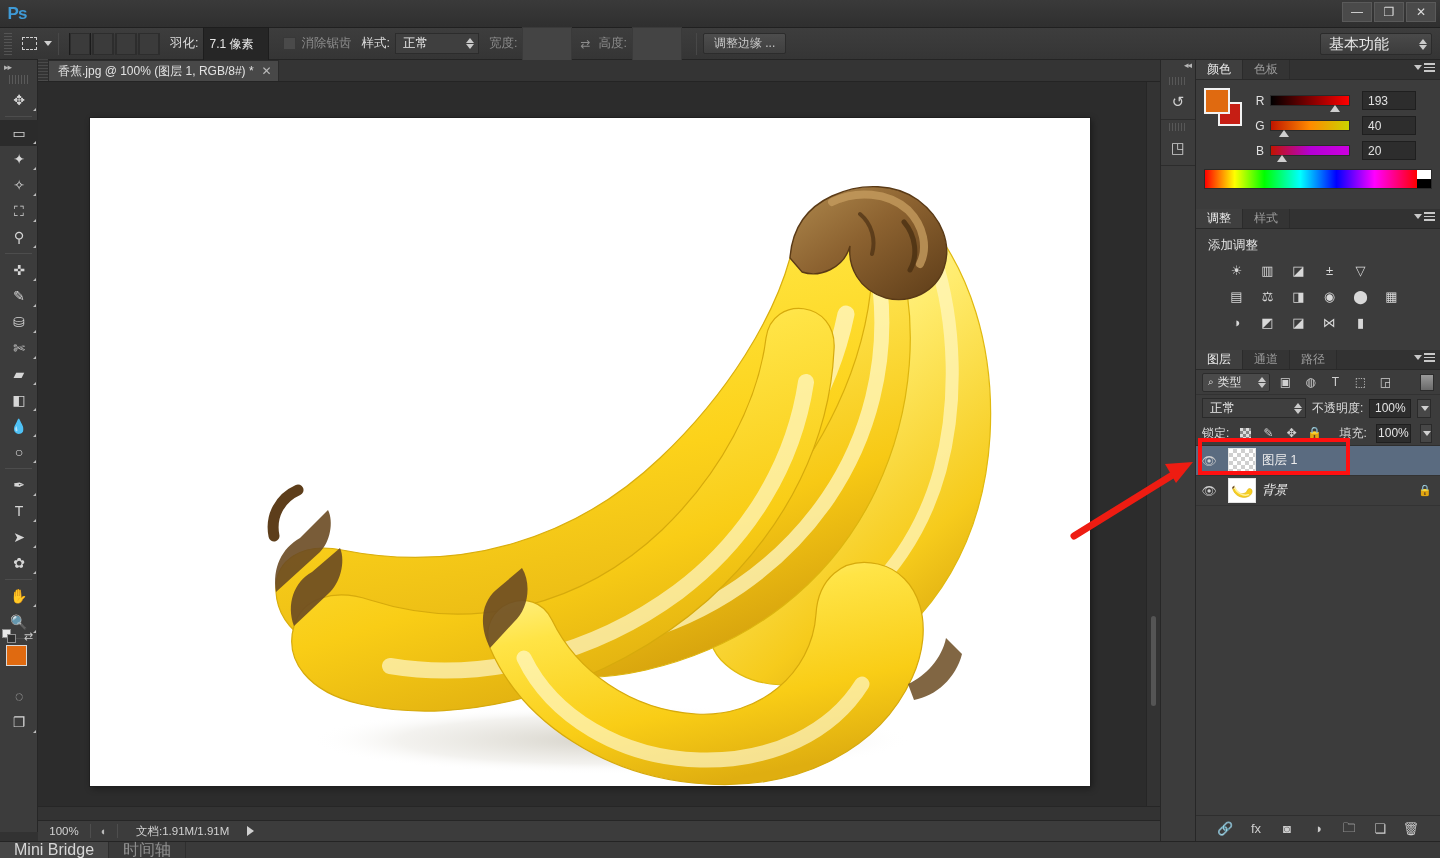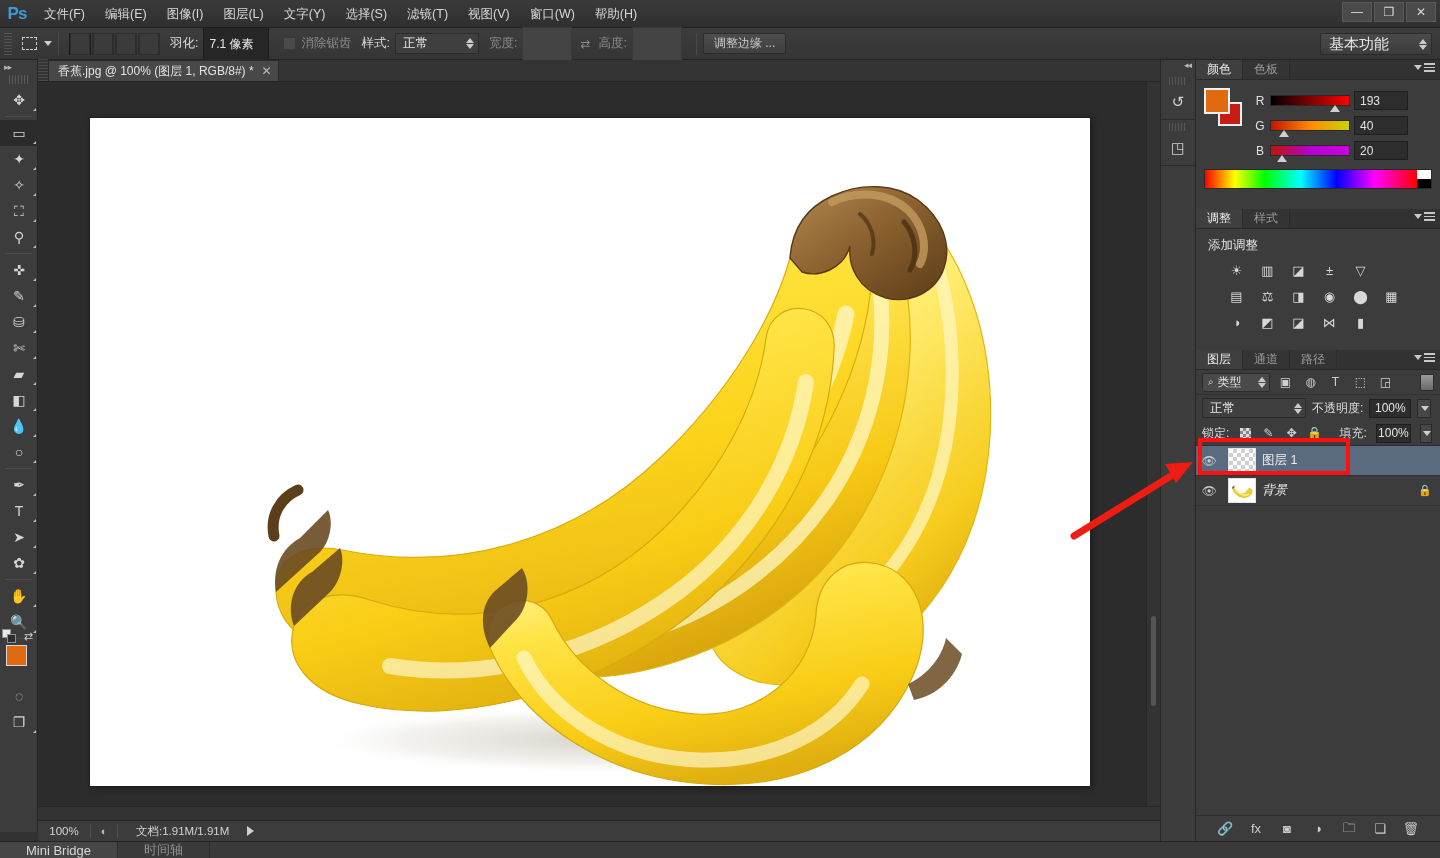--- a/index.html
+++ b/index.html
@@ -11,21 +11,21 @@
     font-size:12px; color:#d4d4d4;
     -webkit-font-smoothing:antialiased;
   }
   .app{ position:relative; width:1440px; height:858px; background:#323232; }
 
   
   .titlebar{
     position:absolute; left:0; top:0; width:1440px; height:28px;
     background:linear-gradient(#3a3a3a,#2f2f2f);
     border-bottom:1px solid #202020;
-    display:flex; align-items:center;
+    display:flex; align-items:center;gap:24px;
   }
   .ps-logo{
     width:34px; height:28px; display:flex; align-items:center; justify-content:center;
     font-weight:bold; font-size:17px; color:#3f9ad6; letter-spacing:-1px;
     font-family:"Liberation Sans",sans-serif;
   }
   .menubar{ display:flex; align-items:center; height:28px; }
   .menu-item{
     padding:4px 10px; font-size:12.5px; color:#d8d8d8; cursor:default; line-height:16px;
   }
@@ -191,22 +191,22 @@
   .sb-doc{ padding-left:18px; }
   .sb-arrow{ margin-left:18px; width:0;height:0;
     border-top:5px solid transparent;border-bottom:5px solid transparent;border-left:7px solid #d0d0d0; }
 
   .bottombar{
     position:absolute; left:0; bottom:0; width:1440px; height:17px;
     background:#3a3a3a; border-top:1px solid #242424;
     display:flex; align-items:center;
   }
   .bb-tab{
-    height:17px; padding:0 26px; display:flex; align-items:center;
-    font-size:13px; color:#d6d6d6; border-right:1px solid #2e2e2e;
+    height:17px; padding:0 14px; display:flex; align-items:center;
+    font-size:16px; color:#d6d6d6; border-right:1px solid #2e2e2e;
   }
   .bb-tab.active{ background:#464646; }
   .bb-tab.dim{ color:#8f8f8f;text-align:right; }
 
   
   .minidock{
     position:absolute; left:1160px; top:60px; width:36px; height:781px;
     background:#3c3c3c; border-left:1px solid #272727; border-right:1px solid #272727;
   }
   .md-collapse{ height:14px; text-align:right; padding-right:4px; color:#b5b5b5; font-size:9px; letter-spacing:-1px;}
@@ -249,21 +249,21 @@
   .rgb-ch{ width:16px; text-align:center; font-size:12px; color:#e0e0e0; }
   .slider{ position:relative; width:80px; height:11px; margin-left:2px; border:1px solid #2a2a2a; }
   .sl-r{ background:linear-gradient(to right,#000,#ff0000); }
   .sl-g{ background:linear-gradient(to right,#c11500,#ff8a00,#c8d400); }
   .sl-b{ background:linear-gradient(to right,#c11400,#b400d4,#cc00e0); }
   .knob{
     position:absolute; top:9px; width:0;height:0;
     border-left:5px solid transparent;border-right:5px solid transparent;border-bottom:7px solid #cfcfcf;
   }
   .rgb-val{
-    margin-left:4px; width:54px; height:19px; background:#2d2d2d; border:1px solid #1f1f1f;
+    margin-left:12px; width:54px; height:19px; background:#2d2d2d; border:1px solid #1f1f1f;
     color:#e2e2e2; font-size:12px; display:flex; align-items:center; padding-left:5px;
   }
   .spectrum{
     margin-top:6px; height:20px; border:1px solid #2a2a2a; display:flex;
   }
   .spectrum .bar{
     flex:1;
     background:linear-gradient(to right,
       #ff0000 0%,#ffff00 14%,#00ff00 28%,#00ffff 45%,
       #0000ff 62%,#ff00ff 80%,#ff0000 100%);
@@ -355,32 +355,20 @@
   
   .anno{ position:absolute; left:0; top:0; width:1440px; height:858px; pointer-events:none; }
 </style>
 </head>
 <body>
 
 <div class="app">
 
   <div class="titlebar">
     <div class="ps-logo">Ps</div>
-    <div class="menubar" id="menubar">
-        <div class="menu-item">文件(F)</div>
-        <div class="menu-item">编辑(E)</div>
-        <div class="menu-item">图像(I)</div>
-        <div class="menu-item">图层(L)</div>
-        <div class="menu-item">文字(Y)</div>
-        <div class="menu-item">选择(S)</div>
-        <div class="menu-item">滤镜(T)</div>
-        <div class="menu-item">视图(V)</div>
-        <div class="menu-item">窗口(W)</div>
-        <div class="menu-item">帮助(H)</div>
-      </div>
     <div class="wincontrols">
       <div class="wc">—</div>
       <div class="wc">❐</div>
       <div class="wc">✕</div>
     </div>
   </div>
 
   <div class="optionsbar">
     <div class="grip"></div>
     <div class="ob-tool">

